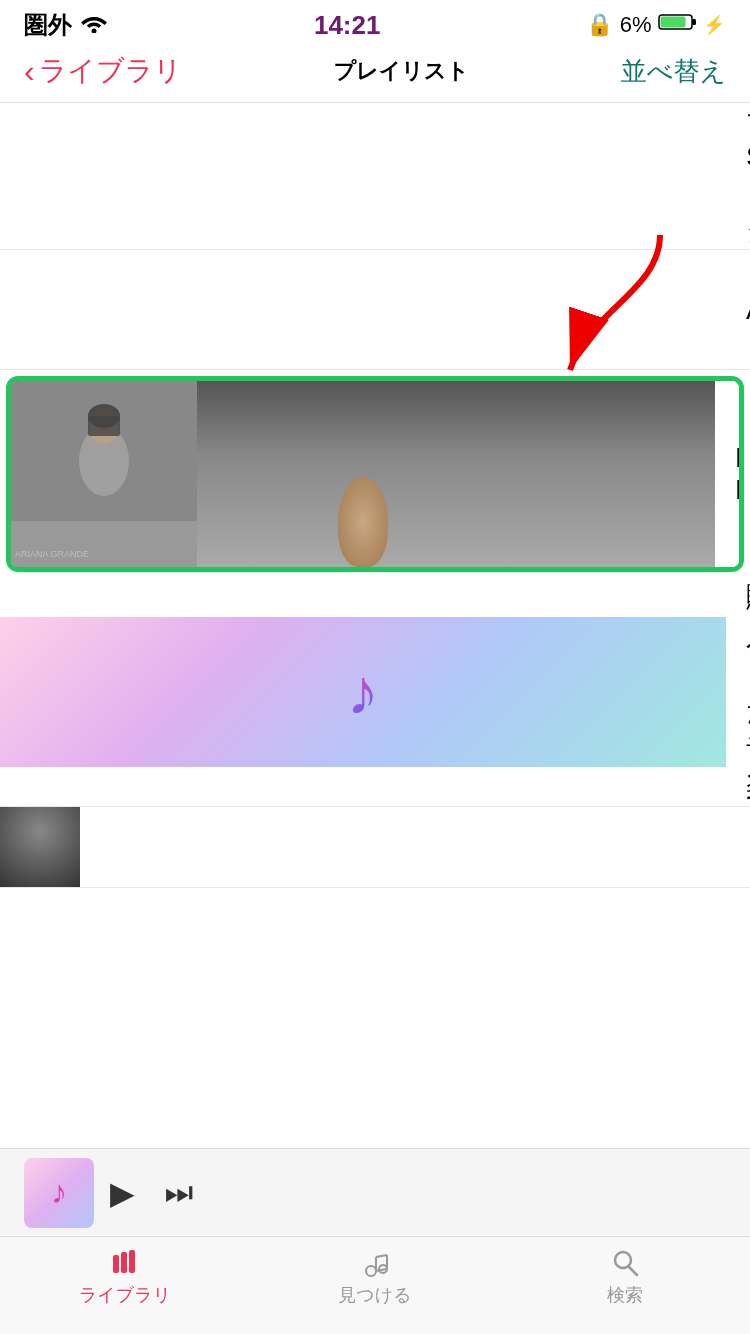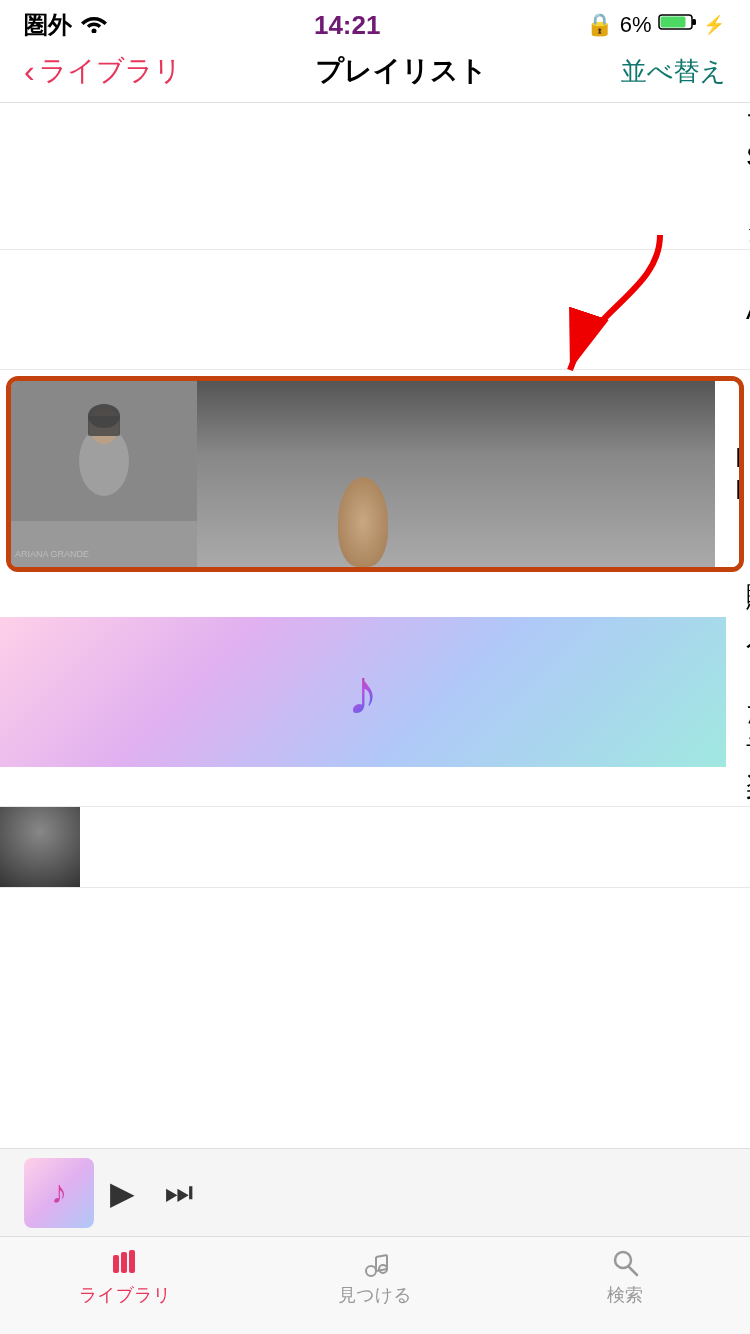--- a/index.html
+++ b/index.html
@@ -37,21 +37,21 @@
     }
     .nav-back {
       display: flex;
       align-items: center;
       color: #e8355a;
       font-size: 28px;
       cursor: pointer;
       gap: 4px;
     }
     .nav-back-chevron { font-size: 32px; font-weight: 300; }
-    .nav-title { font-size: 28px; font-weight: 700; color: #000; }
+    .nav-title { font-size: 22px; font-weight: 700; color: #000; }
     .nav-action { color: #0f766e; font-size: 26px; }
 
     
     .playlist-list {
       background: #fff;
     }
 
     .playlist-item {
       display: flex;
       align-items: center;
@@ -347,21 +347,21 @@
 
   <div class="playlist-item">
     <div class="playlist-thumb thumb-marvel">
       
       
     </div>
     <div class="playlist-name">A</div>
 
   </div>
 
-  <div style="border: 5px solid #c2410c; border-radius: 12px; margin: 6px 6px; overflow:hidden;">
+  <div style="border: 5px solid #22c55e; border-radius: 12px; margin: 6px 6px; overflow:hidden;">
     <div class="playlist-item" style="border-bottom:none; min-height:186px;">
       <div class="playlist-thumb thumb-ariana" style="height:186px;">
 
         <svg width="186" height="186" viewBox="0 0 186 186" style="position:absolute;top:0;left:0;">
           <rect width="186" height="186" fill="#888"></rect>
 
           <rect x="0" y="140" width="186" height="46" fill="#999"></rect>
 
           <ellipse cx="93" cy="80" rx="25" ry="35" fill="#aaa" opacity="0.7"></ellipse>
           <ellipse cx="93" cy="45" rx="15" ry="18" fill="#c0a080" opacity="0.8"></ellipse>

